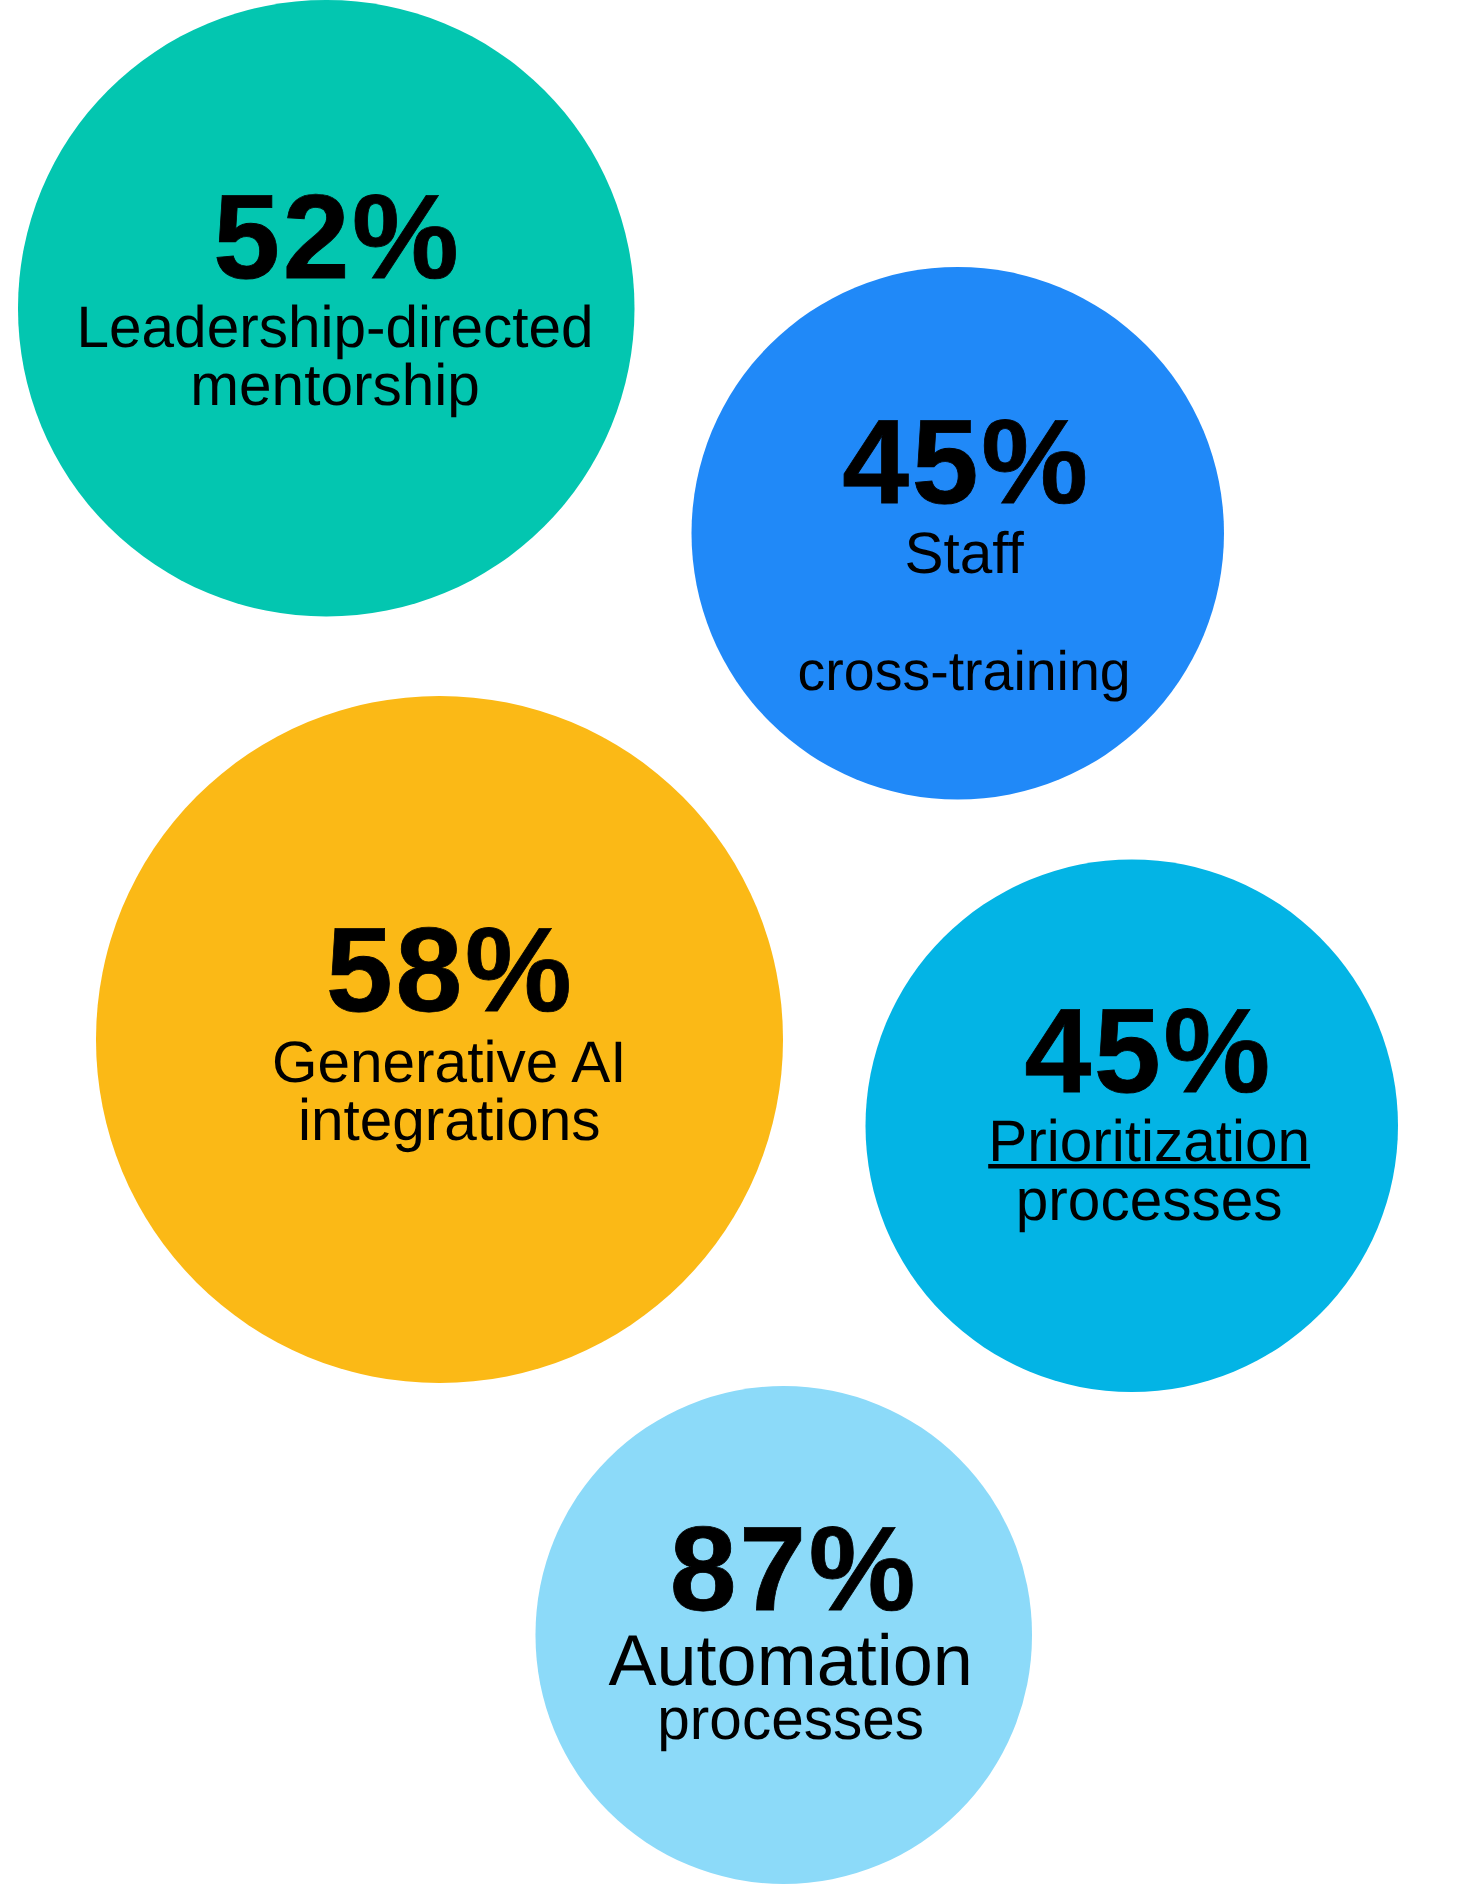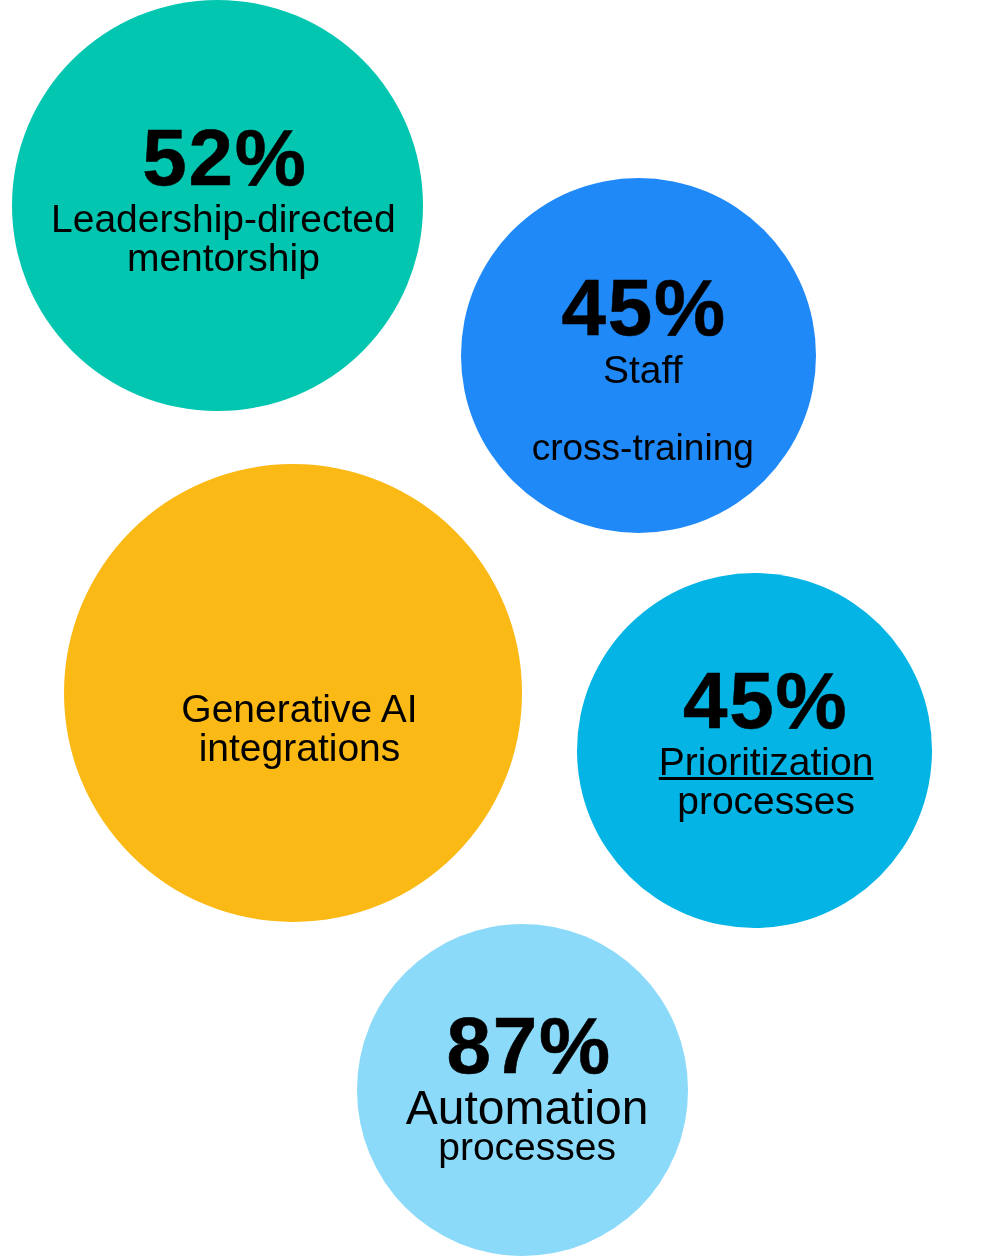--- a/index.html
+++ b/index.html
@@ -24,20 +24,21 @@
     <div class="txt lbl" style="font-size:39px;line-height:39px;top:237.55px;transform:translateX(6.12px);">mentorship</div>
   </div>
 
   <div class="bubble" style="left:460.50px;top:177.90px;width:355.2px;height:355.2px;background:#2089F8;">
     <div class="txt pct" style="font-size:80px;line-height:80px;top:89.70px;transform:translateX(5.7px);">45%</div>
     <div class="txt lbl" style="font-size: 39px; line-height: 39px; top: 171.7px; transform: translateX(4.17px);">Staff</div>
     <div class="txt lbl" style="font-size: 37px; line-height: 39px; top: 210.3px; transform: translateX(4.17px); margin-top: 40px;">cross-training</div>
   </div>
 
   <div class="bubble" style="left: 64.05px; top: 464.05px; width: 457.5px; height: 457.5px; background: rgb(251, 185, 22);">
+    <div class="txt pct" style="font-size:80px;line-height:80px;top:142.55px;transform:translateX(7.4px);">58%</div>
     <div class="txt lbl" style="font-size:39px;line-height:39px;top:264.15px;transform:translateX(6.75px);">integrations</div>
     <div class="txt lbl" style="font-size:39px;line-height:39px;top:224.85px;transform:translateX(6.75px);">Generative AI</div>
   </div>
 
   <div class="bubble" style="left:577.00px;top:572.70px;width:355.0px;height:355.0px;background:#03B4E5;">
     <div class="txt pct" style="font-size: 80px; line-height: 80px; top: 88px; transform: translateX(11.3px);">45%</div>
     <div class="txt lbl" style="font-size: 39px; line-height: 39px; top: 169.4px; transform: translateX(11.6px); text-decoration: underline;">Prioritization</div>
     <div class="txt lbl" style="font-size: 39px; line-height: 39px; top: 208.3px; transform: translateX(11.6px);">processes</div>
   </div>
 

